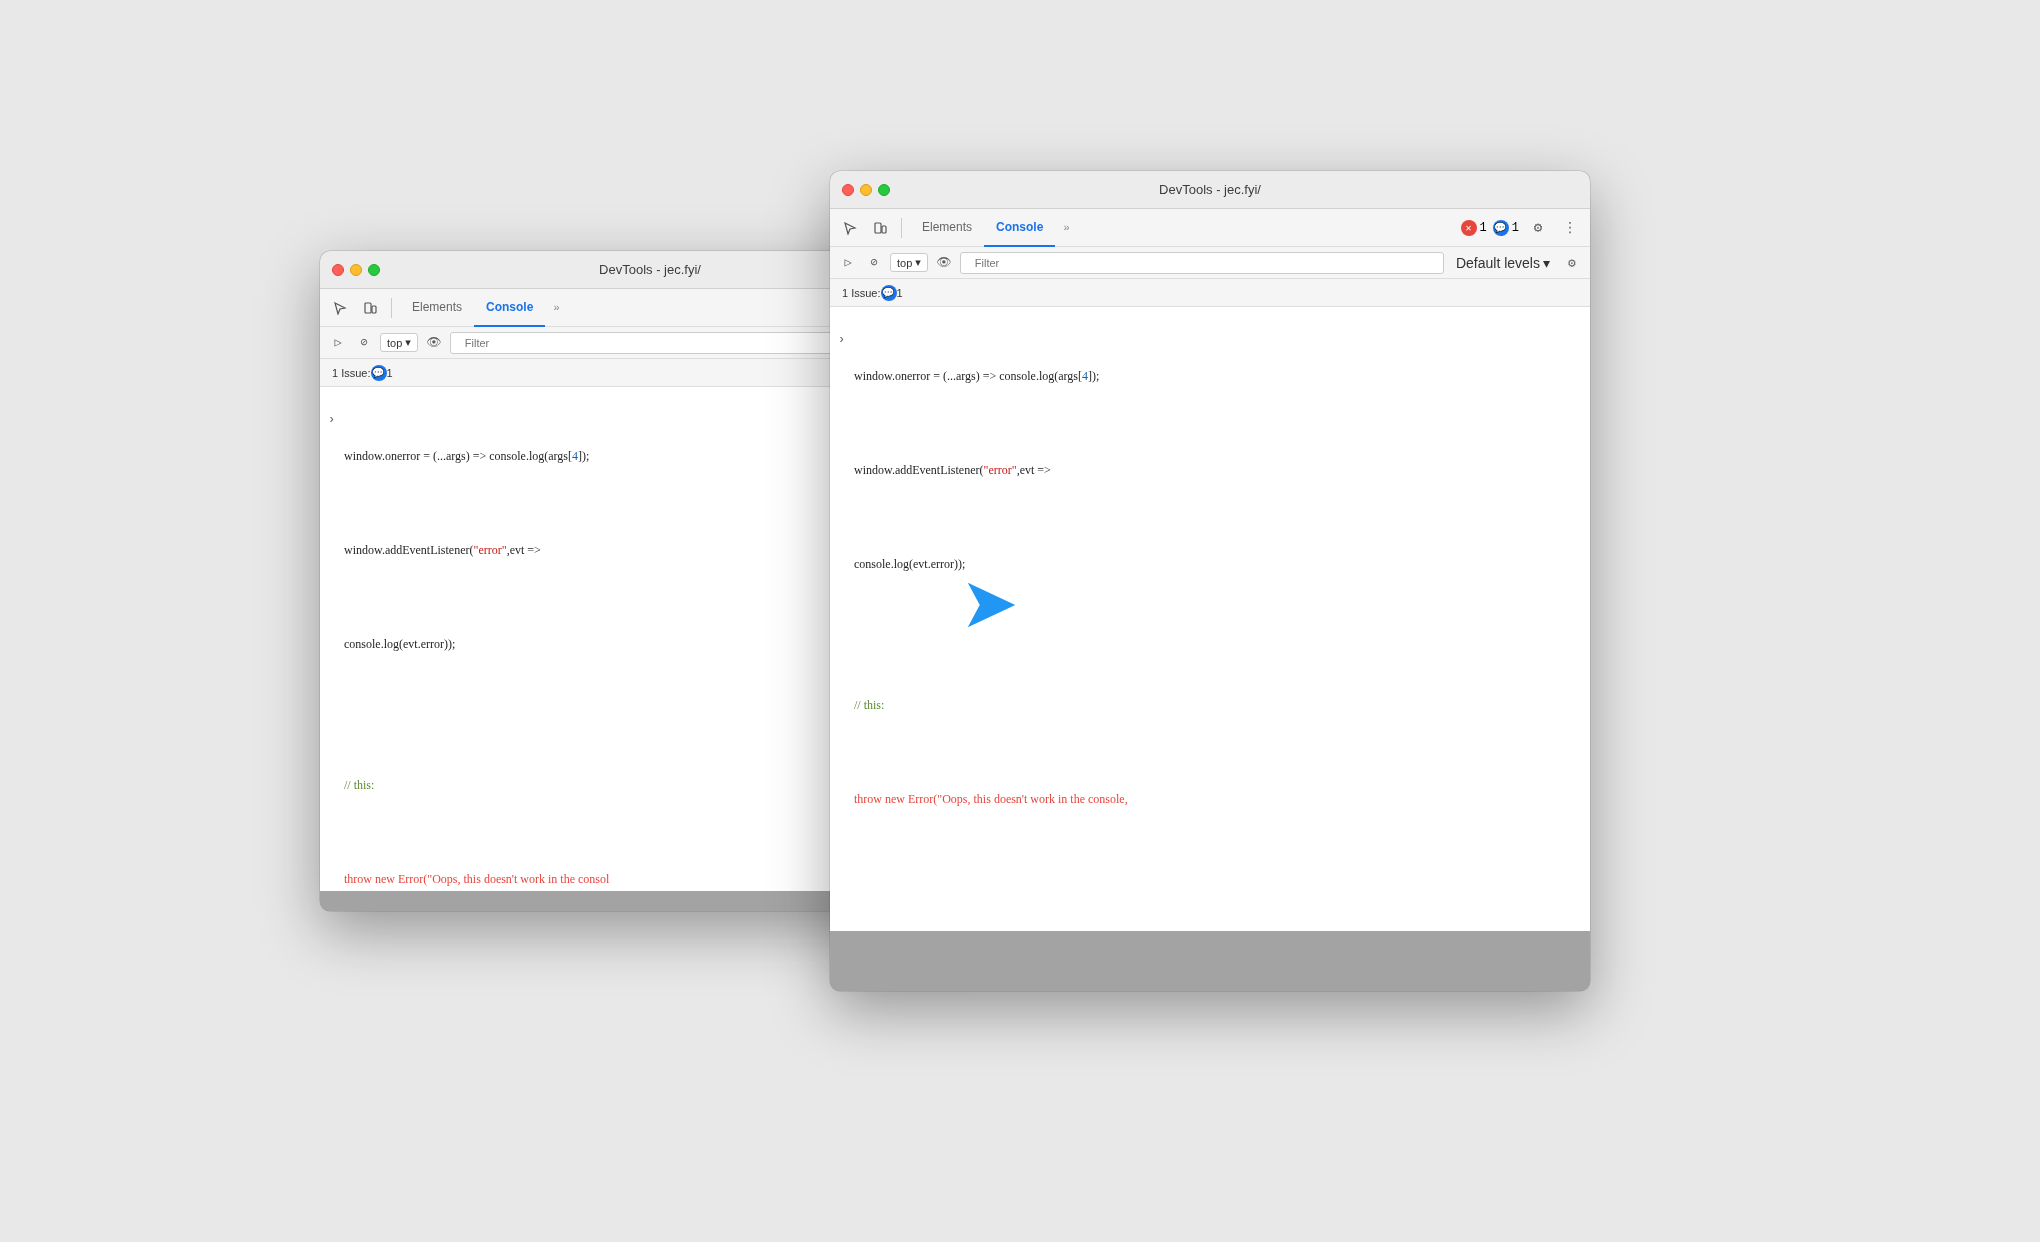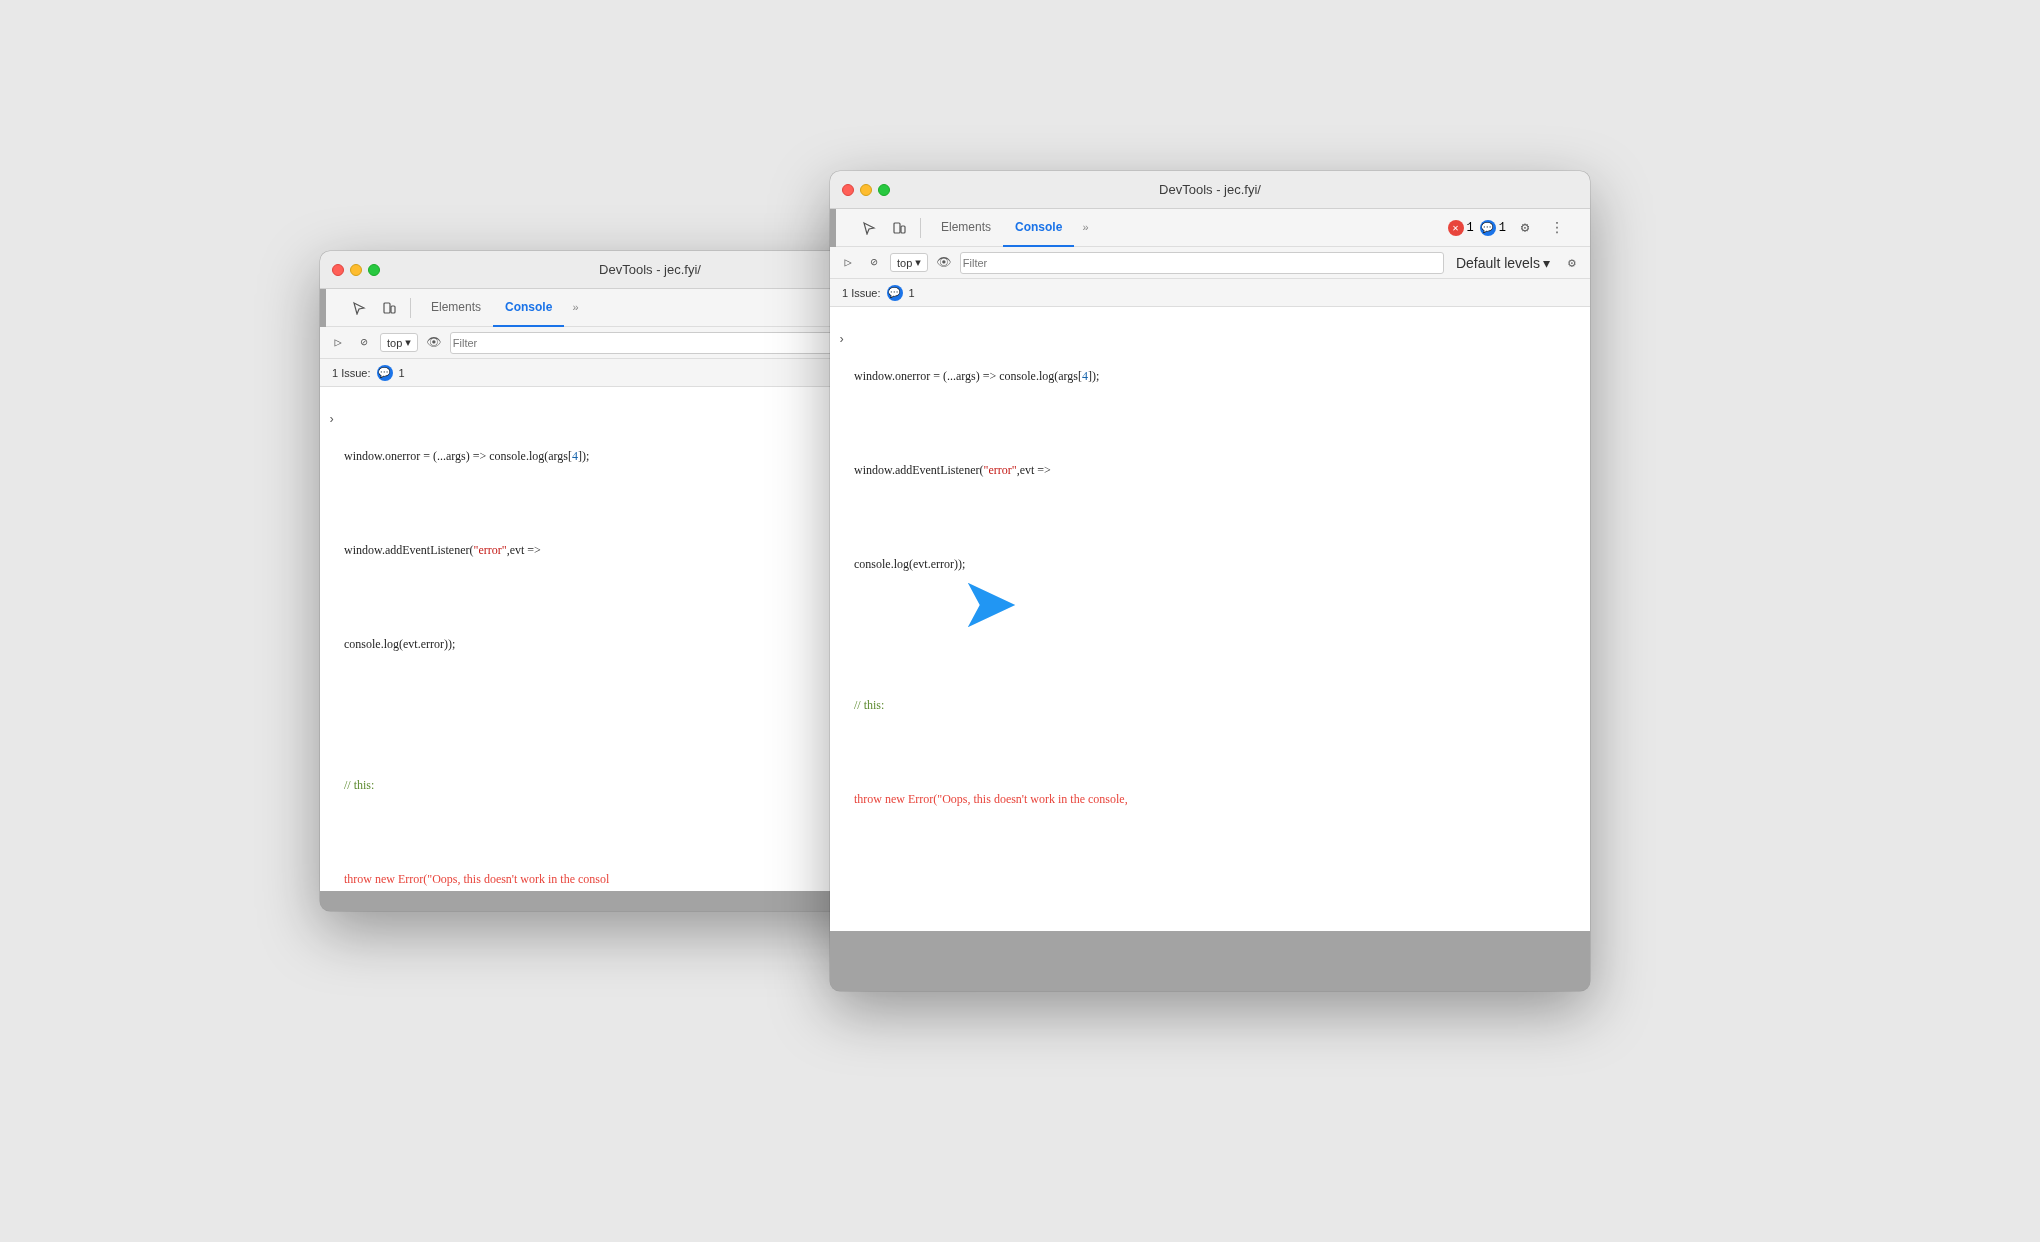--- a/index.html
+++ b/index.html
@@ -84,24 +84,23 @@
       color: #3c3c3c;
       font-weight: 500;
     }
 
     
     .toolbar {
       background: #f5f5f5;
       height: 38px;
       display: flex;
       align-items: center;
-      padding: 0 20px;
+      padding: 0 7px;
       gap: 4px;
       border-bottom: 1px solid #ddd;
-      margin-left: 6px;
     }
 
     .toolbar-btn {
       width: 26px;
       height: 26px;
       display: flex;
       align-items: center;
       justify-content: center;
       border-radius: 4px;
       cursor: pointer;
@@ -199,21 +198,21 @@
       font-size: 11px;
       color: #333;
       background: white;
     }
 
     .filter-input {
       flex: 1;
       height: 22px;
       border: 1px solid #ccc;
       border-radius: 3px;
-      padding: 0 2px;
+      padding: 0 14px;
       font-size: 11px;
       color: #aaa;
       background: white;
       outline: none;
     }
 
     .default-levels {
       display: flex;
       align-items: center;
       gap: 3px;
@@ -234,21 +233,20 @@
       font-size: 13px;
     }
 
     
     .issues-bar {
       background: #f5f5f5;
       height: 28px;
       display: flex;
       align-items: center;
       padding: 0 12px;
-      gap: 6px;
       border-bottom: 1px solid #ddd;
       font-family: -apple-system, sans-serif;
       font-size: 11px;
       color: #333;
     }
 
     
     .console-content {
       background: white;
       overflow-y: auto;

